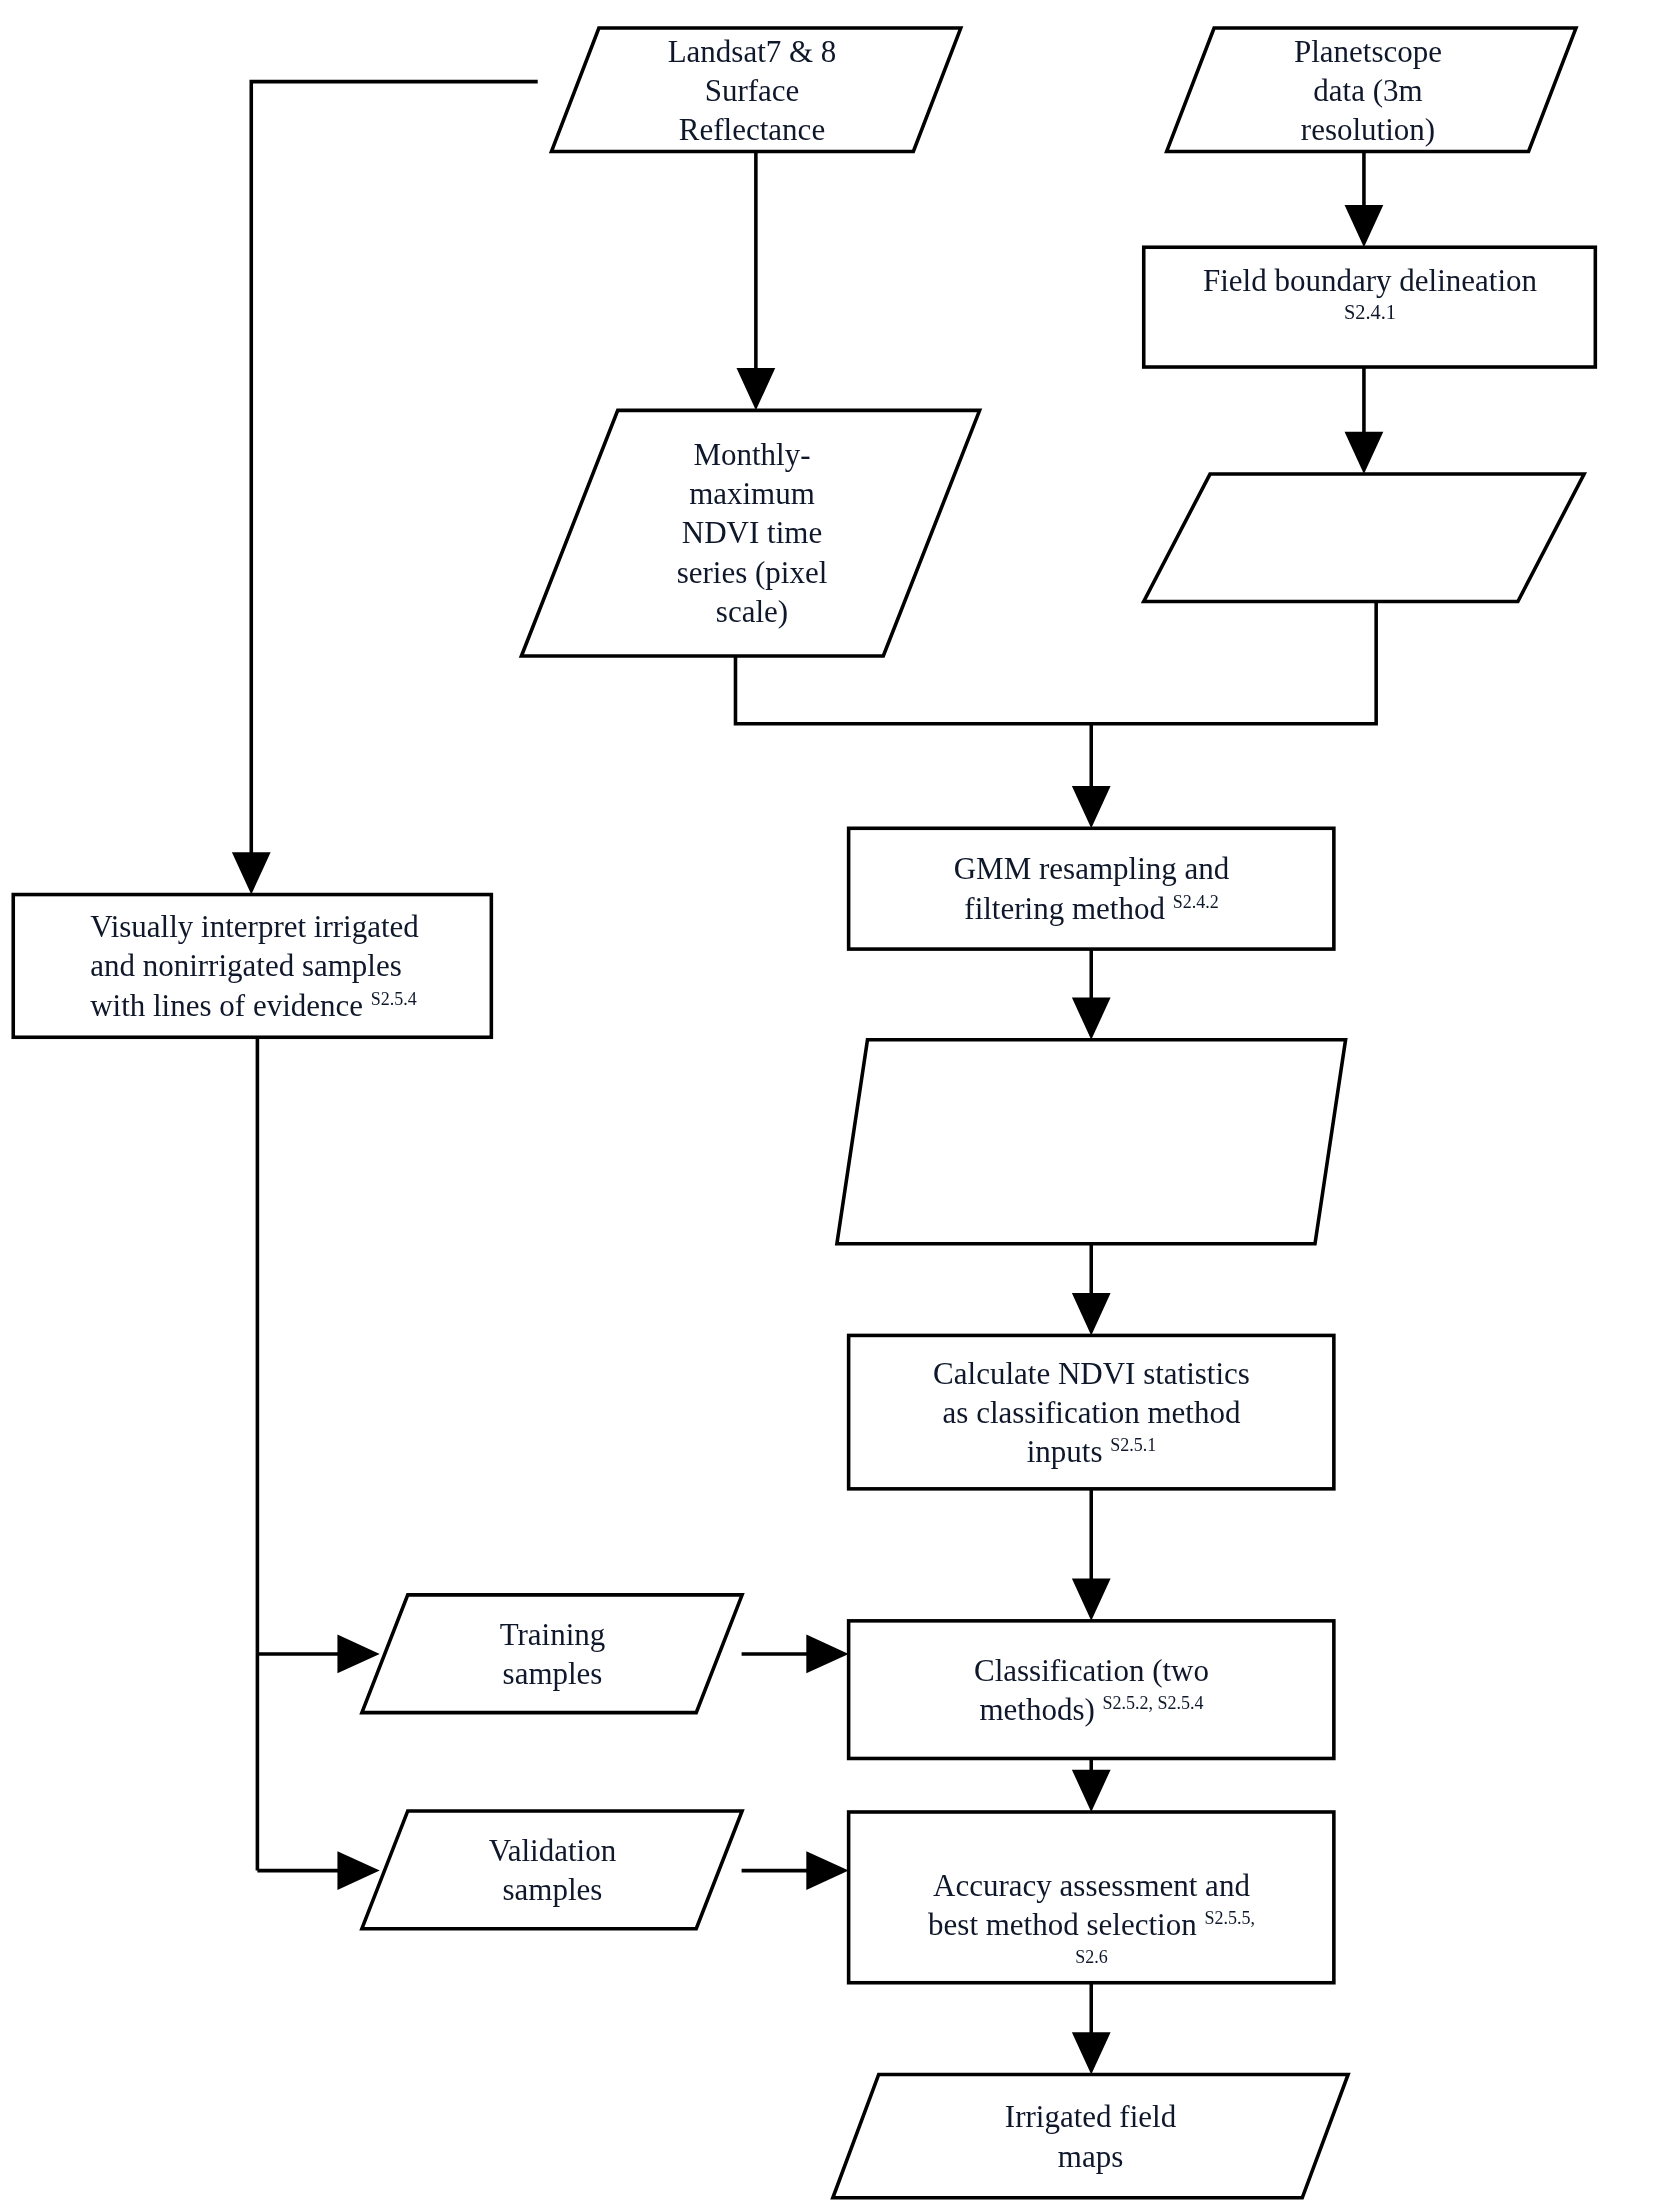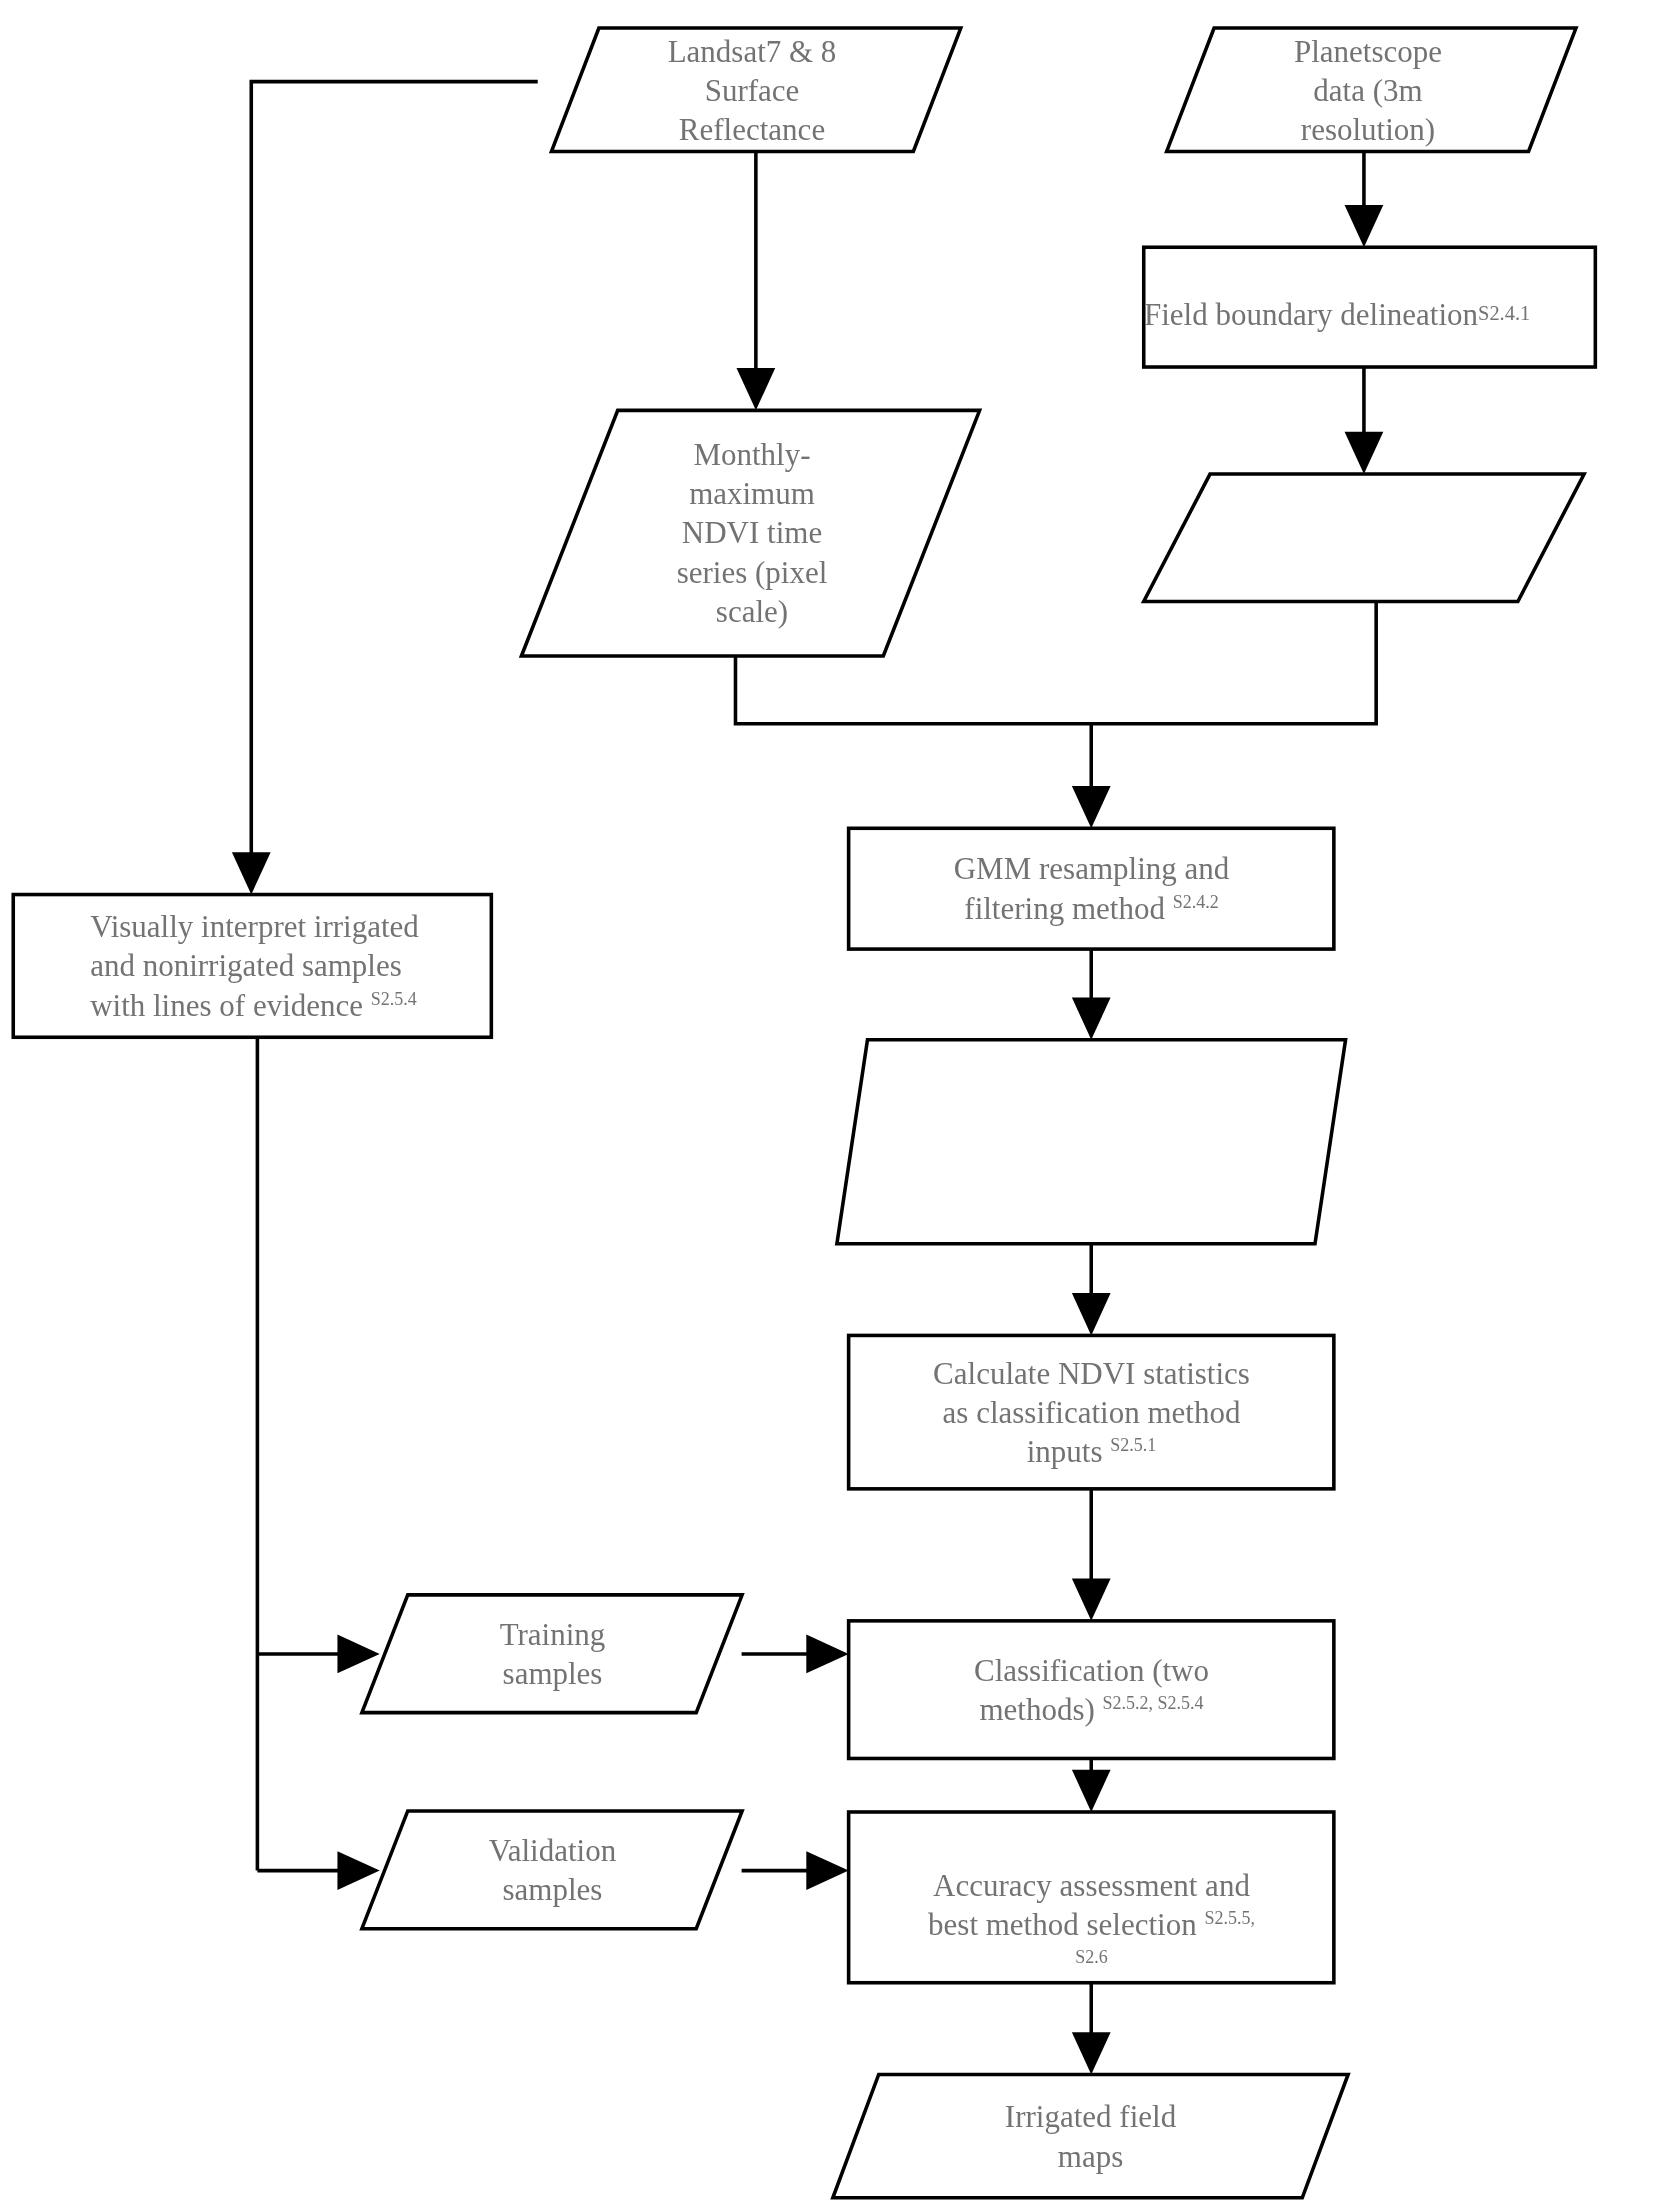--- a/index.html
+++ b/index.html
@@ -41,21 +41,21 @@
   .arrow-head {
     fill: #000000;
     stroke: none;
   }
   .node-label {
     position: absolute;
     display: flex;
     align-items: center;
     justify-content: center;
     text-align: center;
-    color: #737373;
+    color: #0f172a;
     font-family: "Liberation Serif", "DejaVu Serif", serif;
     font-size: 31px;
     line-height: 1.26;
     pointer-events: none;
     white-space: pre-line;
   }
   .node-label.align-left {
     justify-content: center;
     text-align: left;
     font-family: Liberation Serif, serif;
@@ -178,21 +178,21 @@
   </svg>
 
   <div class="node-label" style="left:566px; top:23px; width:372px; height:135px;">Landsat7 &amp; 8
 Surface
 Reflectance</div>
 
   <div class="node-label" style="left:1182px; top:23px; width:372px; height:135px;">Planetscope
 data (3m
 resolution)</div>
 
-  <div class="node-label" style="left:1144px; top:247px; width:452px; height:120px; flex-direction:row; justify-content:flex-start; padding-top:14.3px; box-sizing:border-box;">
+  <div class="node-label" style="left:1144px; top:247px; width:452px; height:120px; flex-direction:column; justify-content:flex-start; padding-top:14.3px; box-sizing:border-box;">
     <div>Field boundary delineation</div>
     <div class="sub-line">S2.4.1</div>
   </div>
 
   <div class="node-label" style="left:571px; top:408px; width:362px; height:250px;">Monthly-
 maximum
 NDVI time
 series (pixel
 scale)</div>
 

